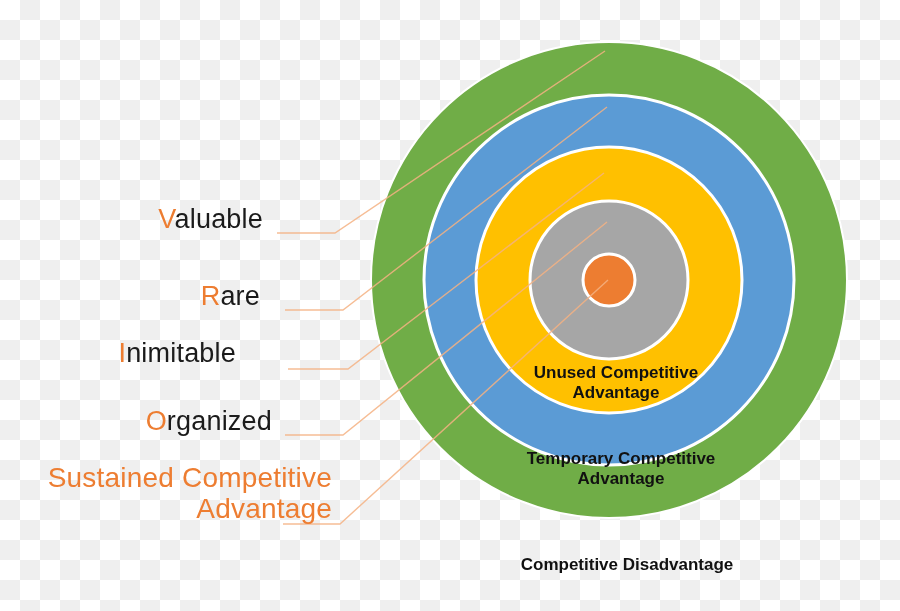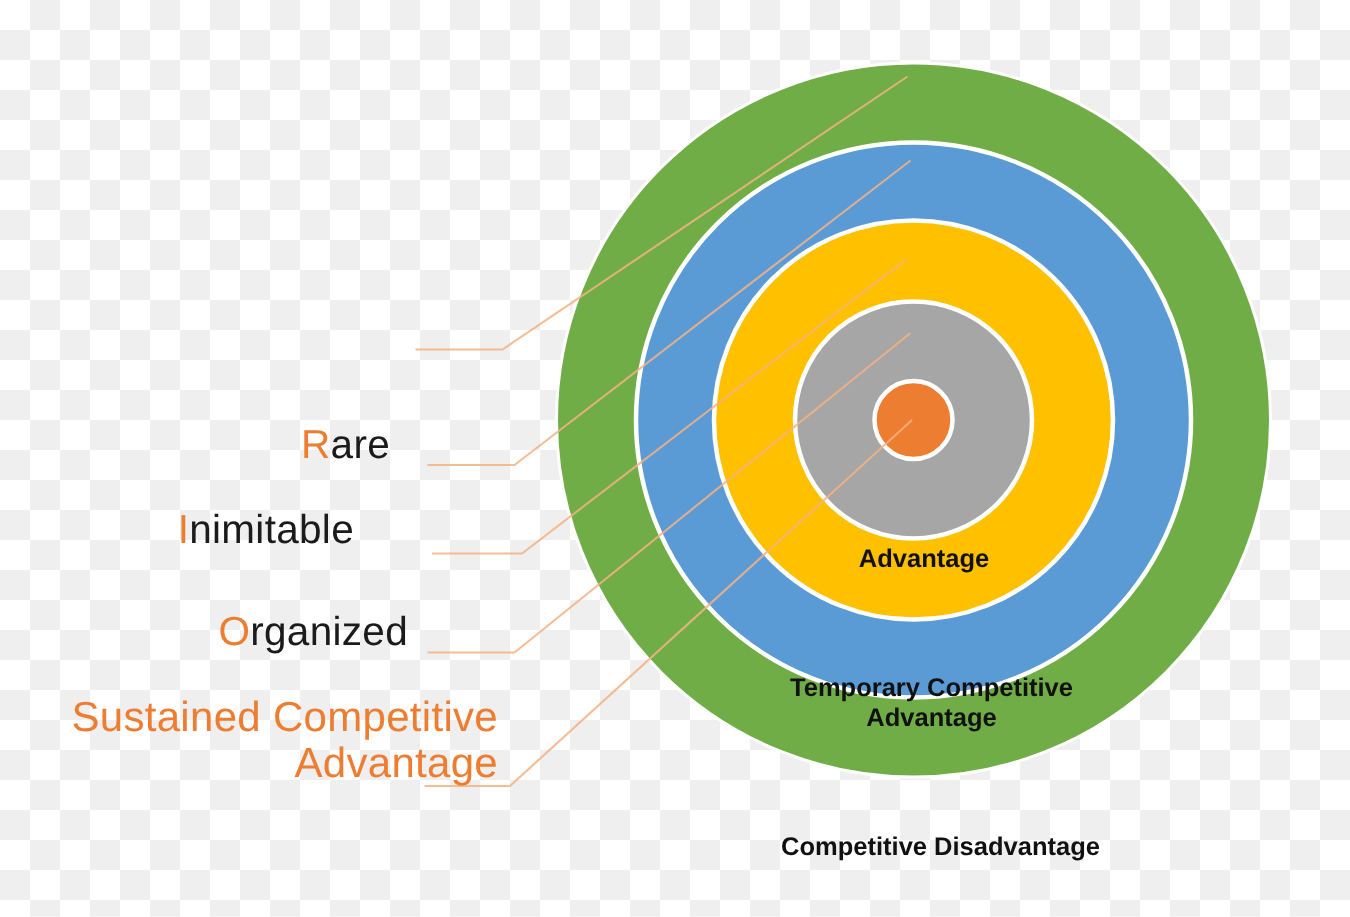--- a/index.html
+++ b/index.html
@@ -63,33 +63,35 @@
       <circle cx="609" cy="280" r="133" fill="#FFC000" stroke="#FFFFFF" stroke-width="3"></circle>
       <circle cx="609" cy="280" r="79" fill="#A6A6A6" stroke="#FFFFFF" stroke-width="3"></circle>
       <circle cx="609" cy="280" r="26" fill="#ED7D31" stroke="#FFFFFF" stroke-width="3"></circle>
       <polyline points="277,233 335,233 605,51" fill="none" stroke="#F4B183" stroke-width="1.4" stroke-opacity="0.85"></polyline>
       <polyline points="285,310 343,310 607,107" fill="none" stroke="#F4B183" stroke-width="1.4" stroke-opacity="0.85"></polyline>
       <polyline points="288,369 348,369 604,173" fill="none" stroke="#F4B183" stroke-width="1.4" stroke-opacity="0.85"></polyline>
       <polyline points="285,435 343,435 607,222" fill="none" stroke="#F4B183" stroke-width="1.4" stroke-opacity="0.85"></polyline>
       <polyline points="283,524 340,524 608,280" fill="none" stroke="#F4B183" stroke-width="1.4" stroke-opacity="0.85"></polyline>
     </svg>
 
+  <div class="vrio" style="top:204px; right:637px;"><span class="initial">V</span><span>aluable</span></div>
 
   <div class="vrio" style="top:281px; right:640px;"><span class="initial">R</span><span>are</span></div>
 
   <div class="vrio" style="top:338px; right:664px;"><span class="initial">I</span><span>nimitable</span></div>
 
   <div class="vrio" style="top:406px; right:628px;"><span class="initial">O</span><span>rganized</span></div>
 
   <div class="sustained">
     <div>Sustained Competitive</div>
     <div>Advantage</div>
   </div>
 
   <div class="ring-label" style="left:496px; top:363px; width:240px;">
+    <div>Unused Competitive</div>
     <div>Advantage</div>
   </div>
 
   <div class="ring-label" style="left:501px; top:413px; width:240px;margin-top:36px;">
     <div>Temporary Competitive</div>
     <div>Advantage</div>
   </div>
 
 
   <div class="ring-label" style="left:507px; top:528px; width:240px;margin-top:27px;">

